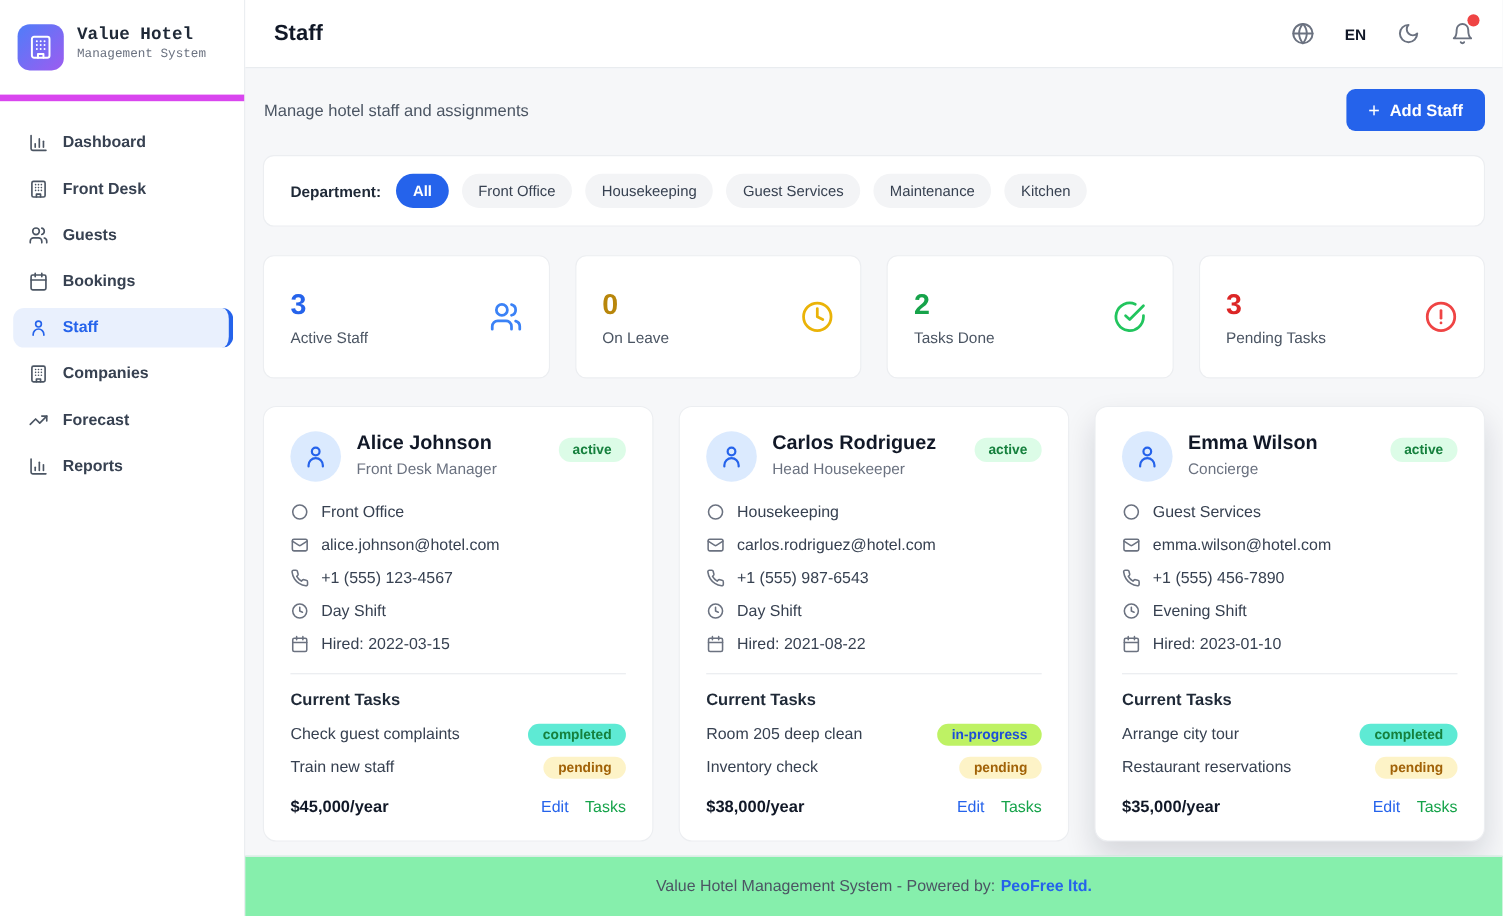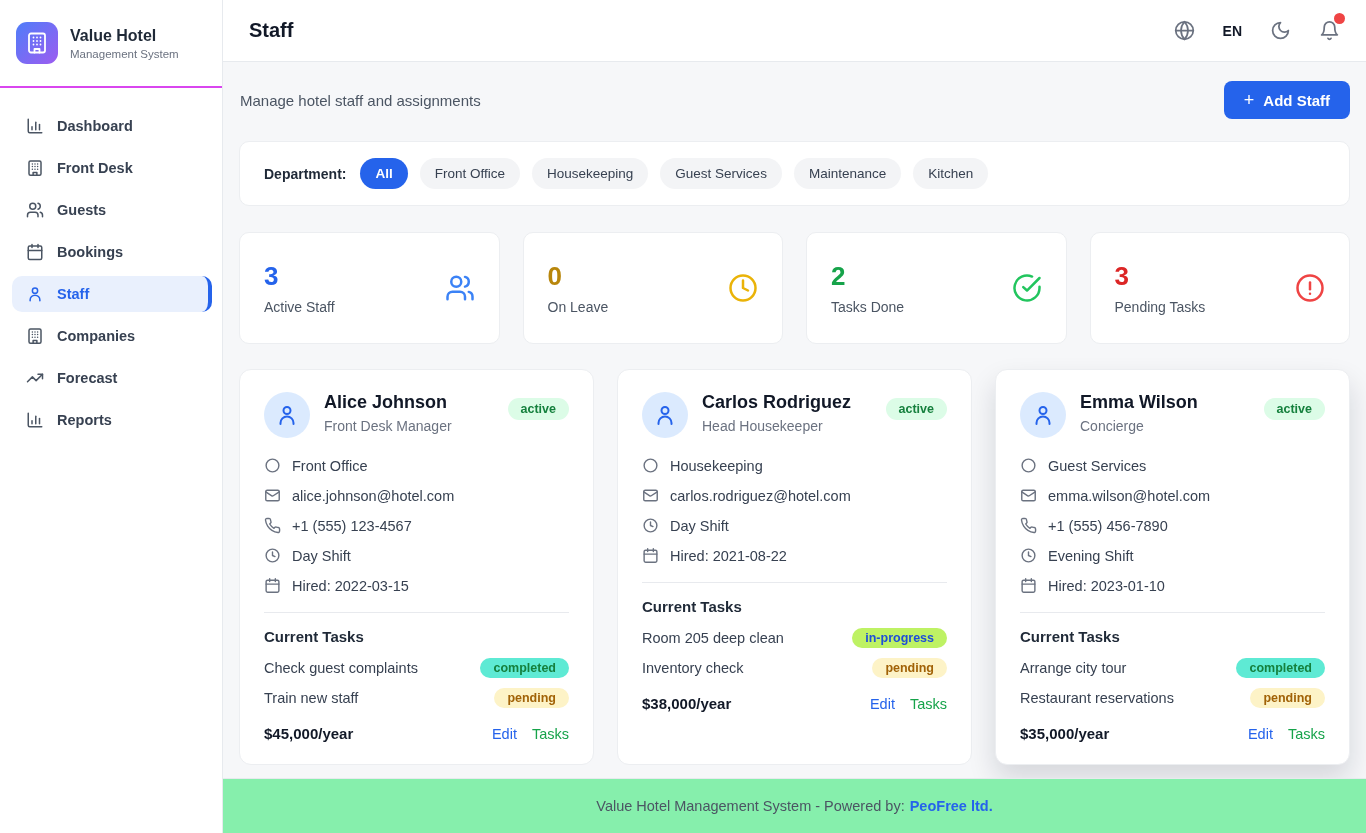--- a/index.html
+++ b/index.html
@@ -8,21 +8,21 @@
     font-family: "Liberation Sans", sans-serif;
     background: #f6f7f9;
     color: #1f2937;
     display: flex;
     overflow: hidden;
   }
   svg { display:block; }
 
   
   .sidebar { width:223px; flex-shrink:0; background:#fff; border-right:1px solid #e7eaee; display:flex; flex-direction:column; }
-  .brand { display:flex; align-items:center; gap:12px; padding:22px 16px; border-bottom:2px solid #d946ef; }
+  .brand { display:flex; align-items:flex-start; gap:12px; padding:22px 16px; border-bottom:6px solid #d946ef;font-family:Liberation Mono, monospace; }
   .logo { width:42px; height:42px; border-radius:11px; background:linear-gradient(135deg,#4f7df9 0%,#9d5cf0 100%); display:flex; align-items:center; justify-content:center; color:#fff; flex-shrink:0; }
   .brand-name { font-size:16px; font-weight:700; color:#1f2937; }
   .brand-sub { font-size:11.5px; color:#6b7280; margin-top:3px; }
   .nav { padding:14px 0; }
   .nav-item { display:flex; align-items:center; gap:13px; margin:6px 10px 6px 12px; padding:9px 14px; border-radius:10px; color:#374151; font-size:14.5px; font-weight:600; cursor:pointer; }
   .nav-item .nicon { color:#4b5563; }
   .nav-item.active { background:#e9f0fd; color:#2563eb; border-right:4px solid #2563eb; }
   .nav-item.active .nicon { color:#2563eb; }
 
   
@@ -394,20 +394,28 @@
                 <svg width="17" height="17" viewBox="0 0 24 24" fill="none" stroke="currentColor" stroke-width="2" stroke-linecap="round" stroke-linejoin="round">
                   <rect x="2.5" y="4.5" width="19" height="15" rx="2"></rect>
                   <path d="m21.5 7-8.47 5.39a1.94 1.94 0 0 1-2.06 0L2.5 7"></path>
                 </svg>
               </span>
             <span>carlos.rodriguez@hotel.com</span>
           </div>
           <div class="detail">
             <span class="dicon">
                 <svg width="17" height="17" viewBox="0 0 24 24" fill="none" stroke="currentColor" stroke-width="2" stroke-linecap="round" stroke-linejoin="round">
+                  <path d="M22 16.92v3a2 2 0 0 1-2.18 2 19.79 19.79 0 0 1-8.63-3.07 19.5 19.5 0 0 1-6-6A19.79 19.79 0 0 1 2.12 4.18 2 2 0 0 1 4.11 2h3a2 2 0 0 1 2 1.72c.13.96.36 1.9.7 2.81a2 2 0 0 1-.45 2.11L8.09 9.91a16 16 0 0 0 6 6l1.27-1.27a2 2 0 0 1 2.11-.45c.91.34 1.85.57 2.81.7A2 2 0 0 1 22 16.92z"></path>
+                </svg>
+              </span>
+            <span>+1 (555) 987-6543</span>
+          </div>
+          <div class="detail">
+            <span class="dicon">
+                <svg width="17" height="17" viewBox="0 0 24 24" fill="none" stroke="currentColor" stroke-width="2" stroke-linecap="round" stroke-linejoin="round">
                   <circle cx="12" cy="12" r="9"></circle>
                   <polyline points="12 7 12 12 15.5 13.5"></polyline>
                 </svg>
               </span>
             <span>Day Shift</span>
           </div>
           <div class="detail">
             <span class="dicon">
                 <svg width="17" height="17" viewBox="0 0 24 24" fill="none" stroke="currentColor" stroke-width="2" stroke-linecap="round" stroke-linejoin="round">
                   <rect x="3" y="4.5" width="18" height="17" rx="2"></rect>

